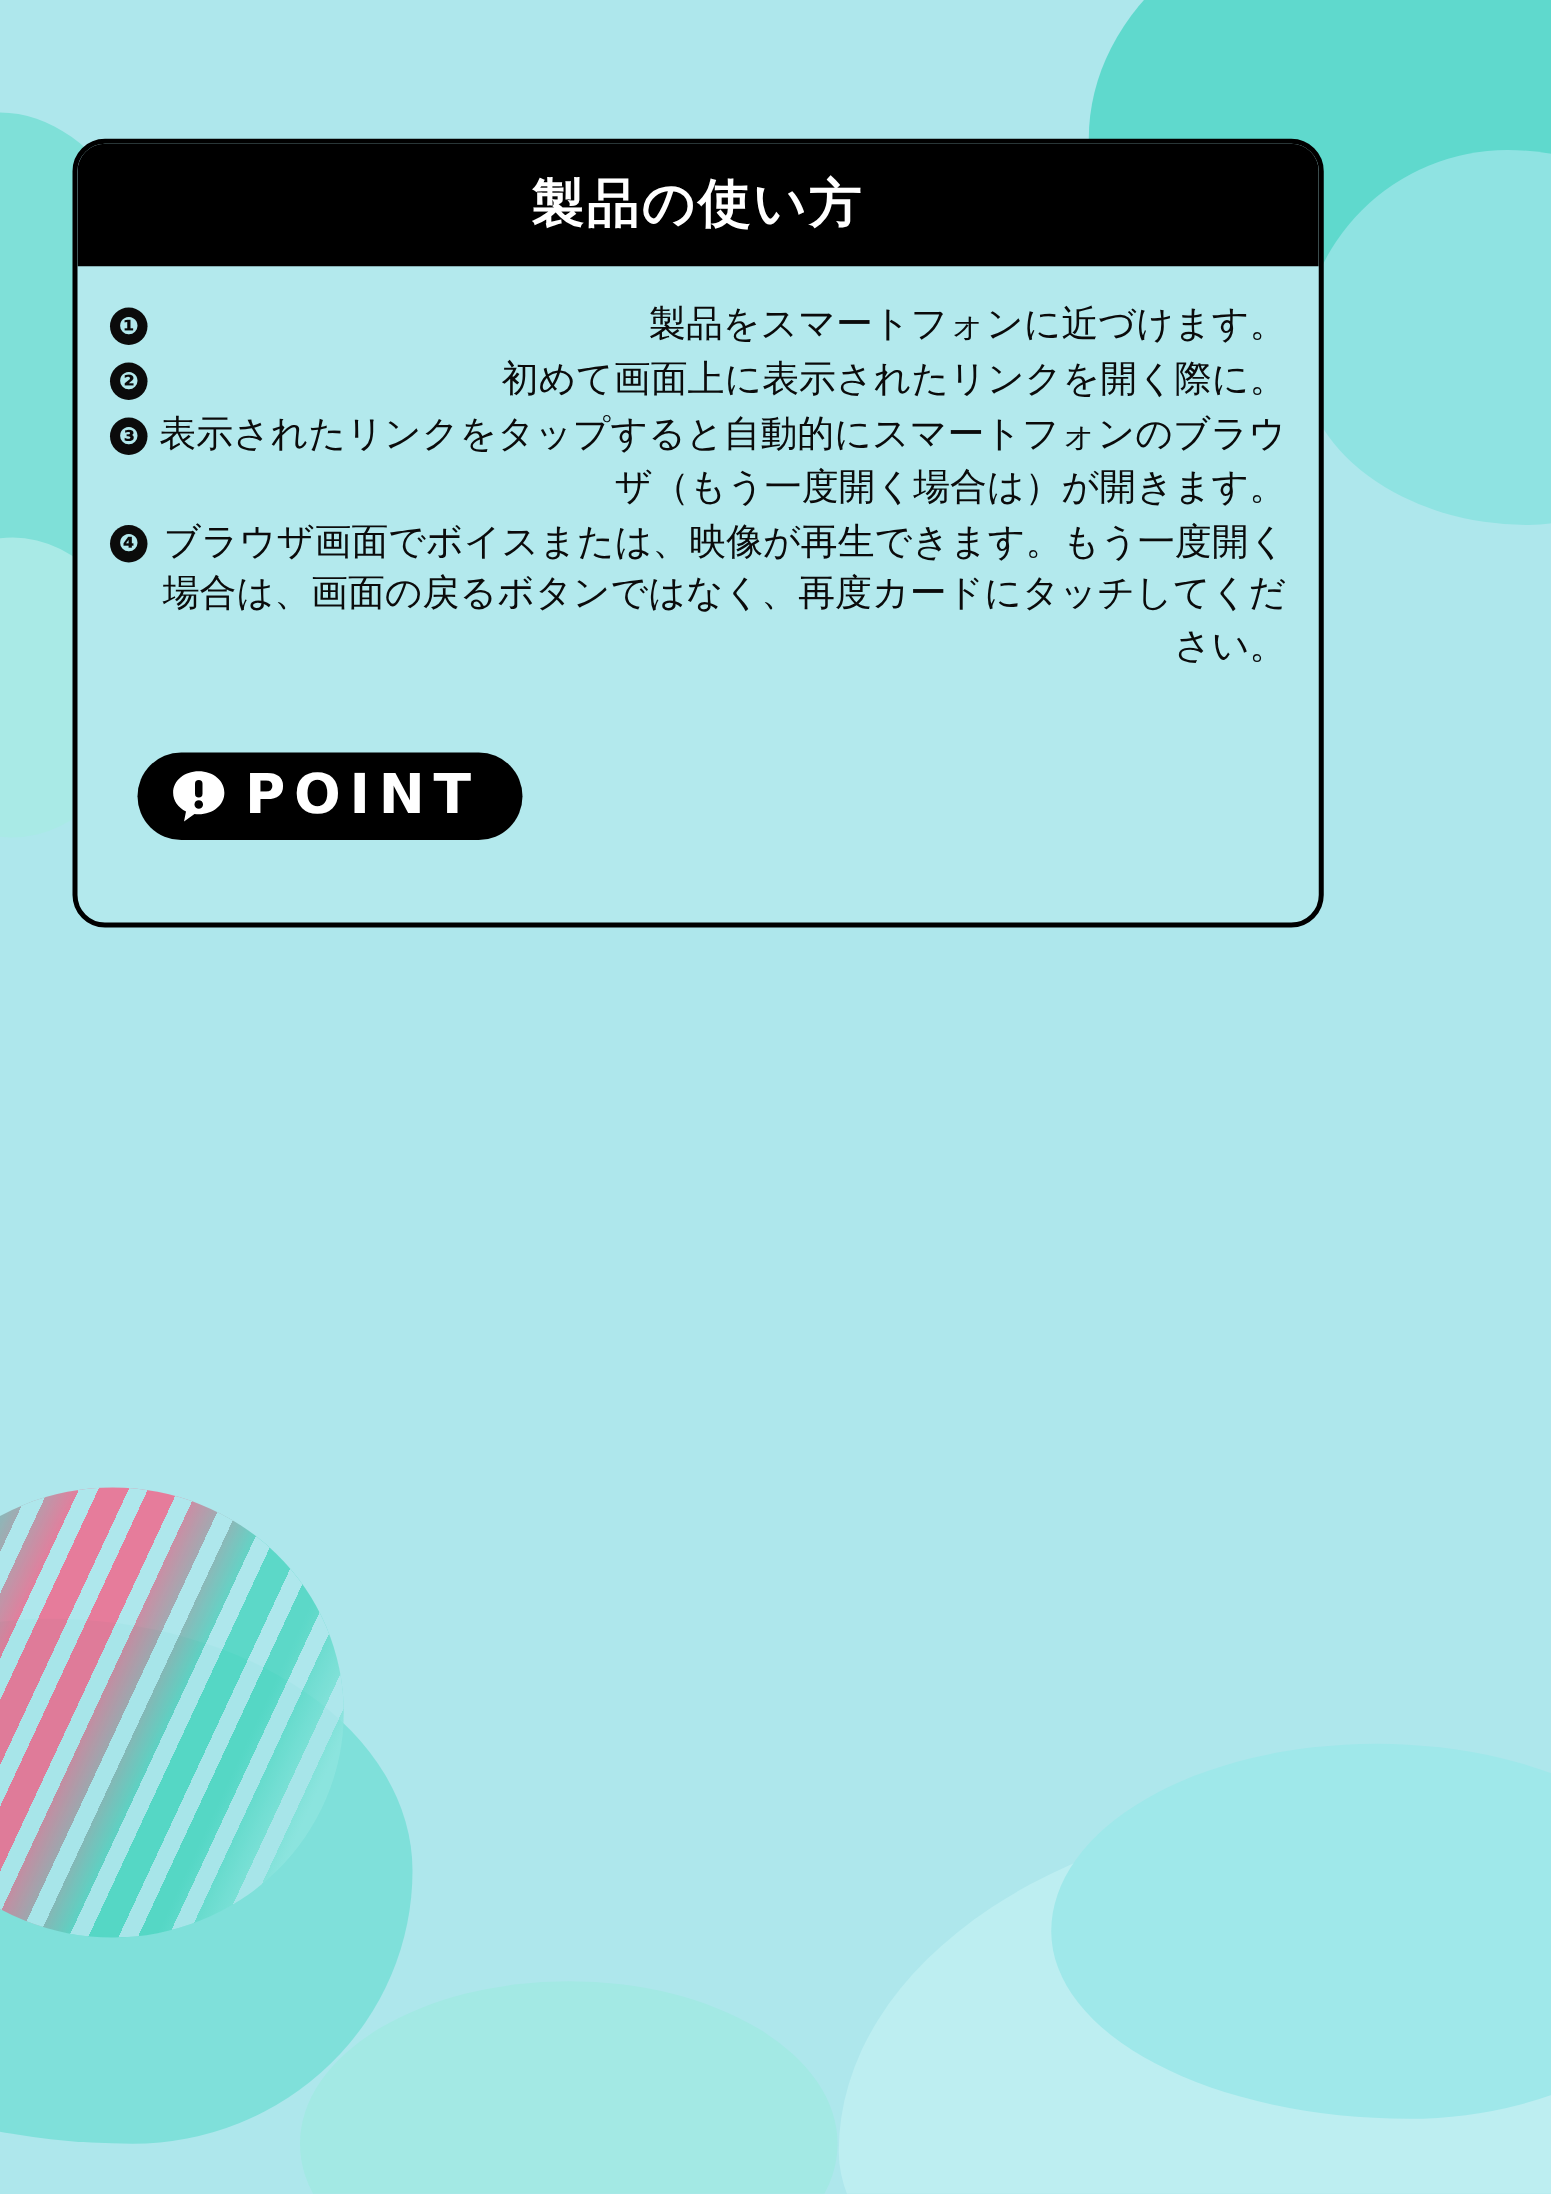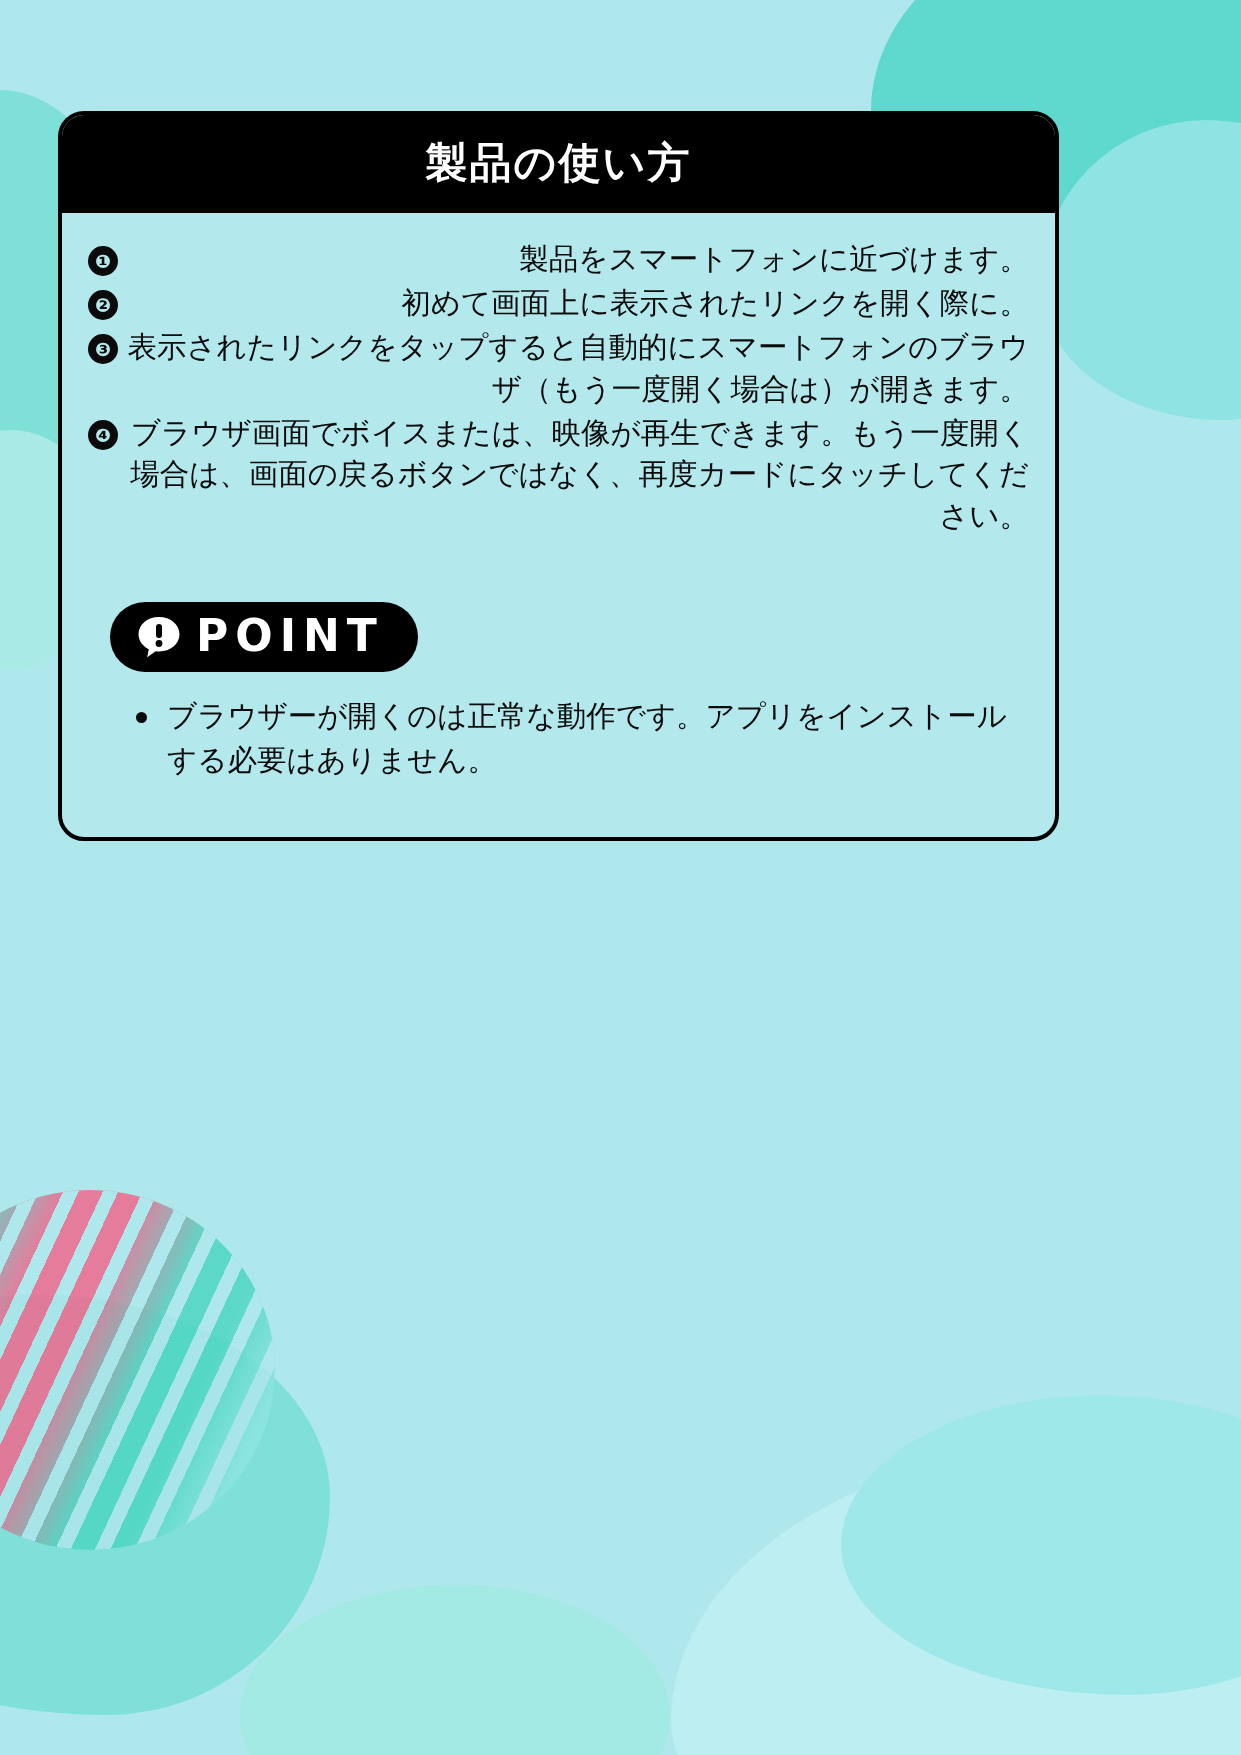--- a/index.html
+++ b/index.html
@@ -276,20 +276,16 @@
         <svg viewBox="0 0 46 46" width="46" height="46" aria-hidden="true">
           <path d="M23 3 C11.5 3 2.5 10.4 2.5 20.2 C2.5 26.6 6.6 32.2 12.8 35.2 L11.2 43.2 L19.6 37.2 C20.7 37.3 21.8 37.4 23 37.4 C34.5 37.4 43.5 30 43.5 20.2 C43.5 10.4 34.5 3 23 3 Z" fill="#ffffff"></path>
           <rect x="20" y="10" width="6" height="14" rx="3" fill="#000000"></rect>
           <circle cx="23" cy="29.5" r="3.4" fill="#000000"></circle>
         </svg>
       </span>
       <span class="point-label">POINT</span>
     </div>
 
     <ul class="points">
-      <li>
-        <span class="bullet-dot"></span>
-        <span class="point-text">ブラウザーが開くのは正常な動作です。アプリをインストールする必要はありません。</span>
-      </li>
     </ul>
 
   </div>
 </section>
 
 </body></html>

